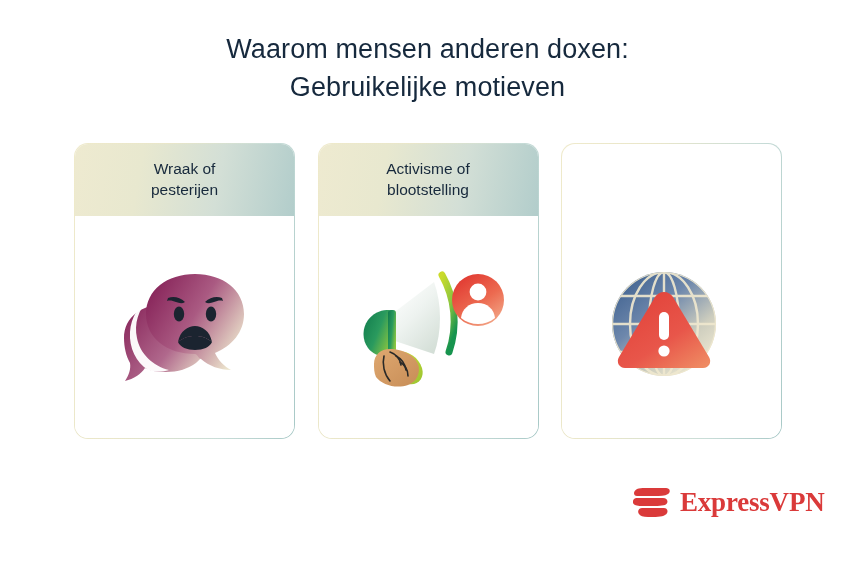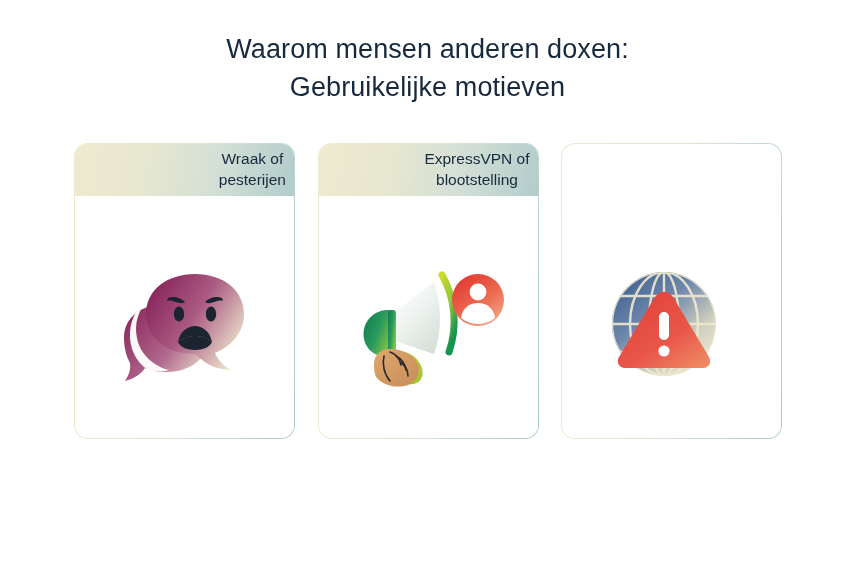--- a/index.html
+++ b/index.html
@@ -57,25 +57,25 @@
     border: 1.6px solid transparent;
     box-sizing: border-box;
     overflow: hidden;
   }
 
   .card-header {
     position: absolute;
     top: 0;
     left: 0;
     right: 0;
-    height: 52px;
+    height: 72px;
     background: linear-gradient(100deg, #eeead0 0%, #e8e8cf 30%, #d3dfd6 65%, #b2cdcb 100%);
     display: flex;
     align-items: center;
-    justify-content: flex-end;
+    justify-content: center;
     padding: 0 8px;
     box-sizing: border-box;
   }
 
   .card-title {
     color: #17293c;
     font-size: 15.5px;
     line-height: 1.33;
     text-align: center;
     white-space: pre-line;
@@ -176,21 +176,21 @@
                      C97,76 92,74 85,74 C78,74 73,76 68,80 Z"></path>
             <path d="M68,80 C73,76 78,74 85,74 C92,74 97,76 102,80
                      C100,85 93,88 85,88 C77,88 70,85 68,80 Z"></path>
           </g>
         </svg>
       </div>
     </div>
 
     <div class="card">
       <div class="card-header">
-        <div class="card-title">ExpressVPN of
+        <div class="card-title">Activisme of
 blootstelling</div>
       </div>
       <div class="card-body">
         <svg class="illus" width="160" height="135" viewBox="0 0 160 135">
           <defs>
             <linearGradient id="megBody" x1="0" y1="0" x2="1" y2="0.6">
               <stop offset="0%" stop-color="#0f7a4c"></stop>
               <stop offset="55%" stop-color="#2a9a5e"></stop>
               <stop offset="100%" stop-color="#8cc63f"></stop>
             </linearGradient>
@@ -301,14 +301,27 @@
                      C15,106 12,100 15,95 L51,35 C53,32 56,30 60,30 Z" fill="url(#warnGrad)"></path>
             <rect x="55" y="50" width="10" height="28" rx="5" fill="#ffffff"></rect>
             <circle cx="60" cy="89" r="5.6" fill="#ffffff"></circle>
           </g>
         </svg>
       </div>
     </div>
 
   </div>
 
+  <div id="logo">
+    <svg width="38" height="33" viewBox="0 0 38 33">
+      <g fill="#da3a3a">
+        <path d="M12,2 C23,2 32,2 33,2 C37,2 38,6 35,8 C32,10 27,10 21,10
+                 C14,10 8,10 4,10 C0,10 0,5 4,3 C6,2 9,2 12,2 Z"></path>
+        <path d="M3,12 C11,12 22,12 30,12 C35,12 36,17 32,19
+                 C29,20 21,20 14,20 C8,20 4,20 2,19 C-1,18 -1,13 3,12 Z"></path>
+        <path d="M9,22 C18,22 26,22 31,22 C35,22 36,27 32,29
+                 C29,31 22,31 15,31 C10,31 7,30 6,28 C4,25 6,22 9,22 Z"></path>
+      </g>
+    </svg>
+    <span id="logo-wordmark">ExpressVPN</span>
+  </div>
 
 </div>
 
 </body></html>

